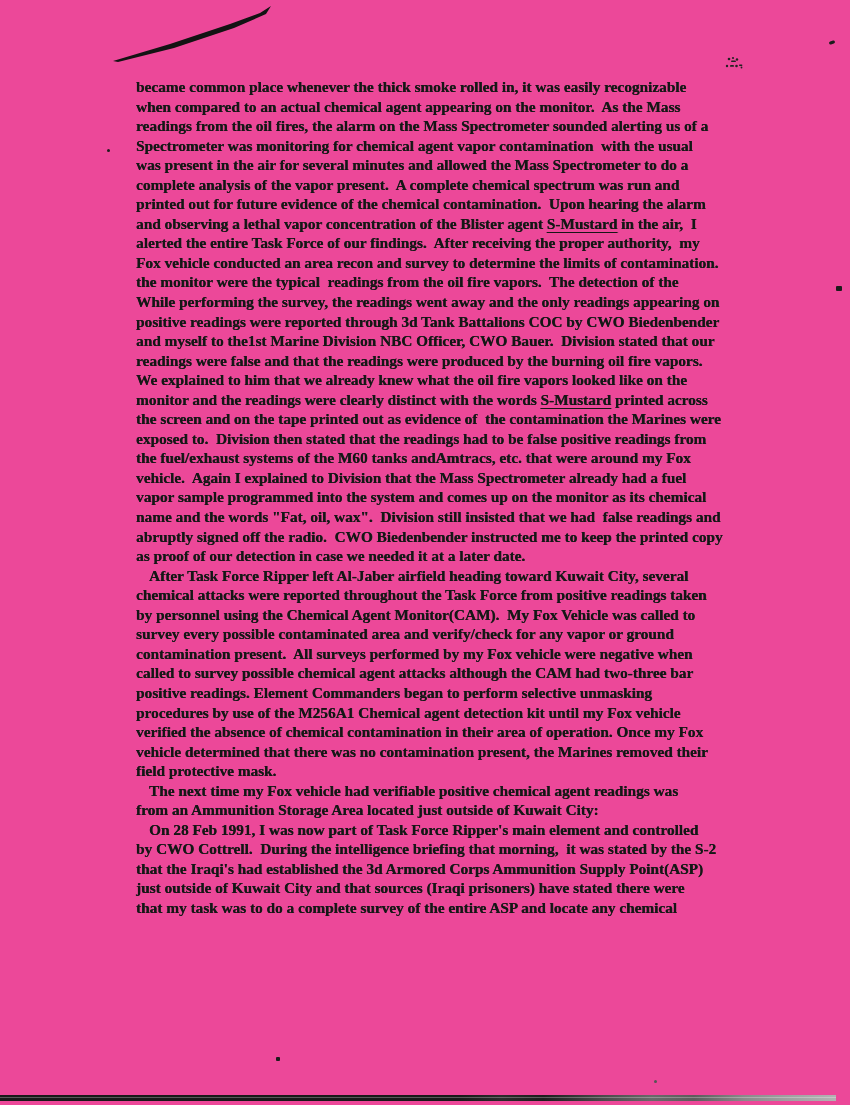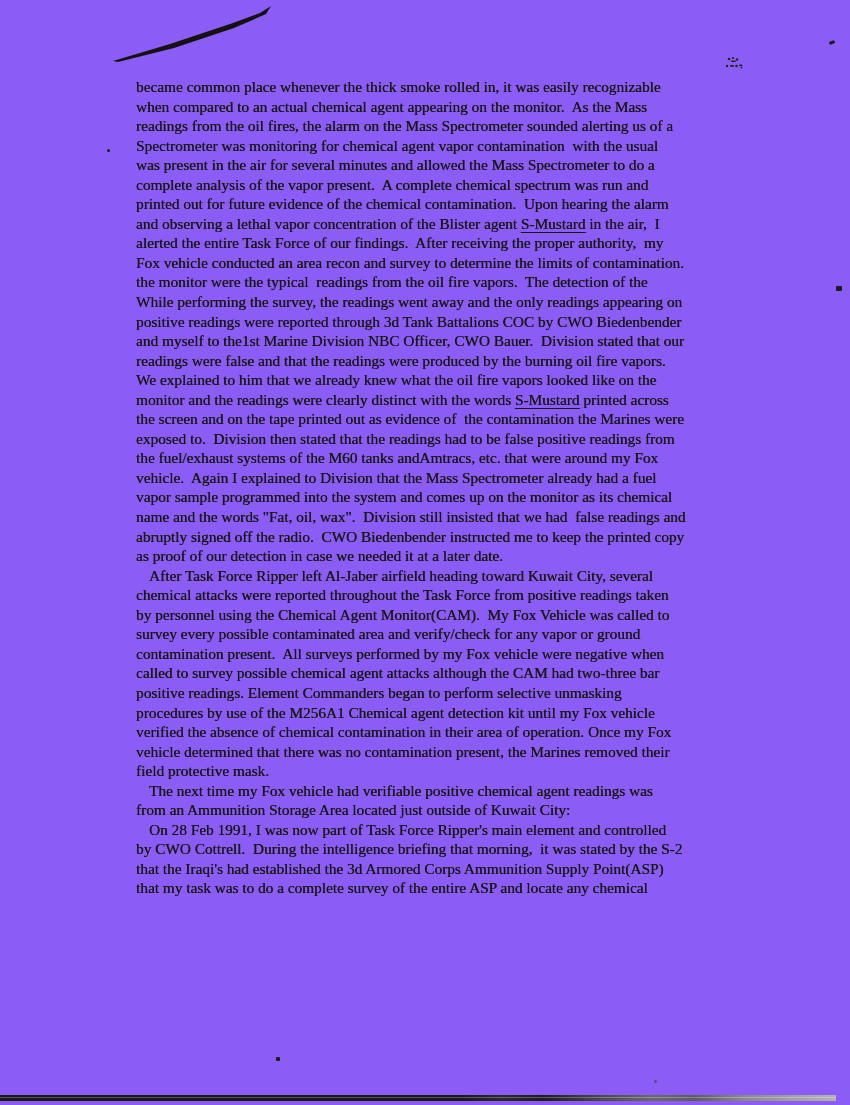--- a/index.html
+++ b/index.html
@@ -5,21 +5,22 @@
   html, body { margin:0; padding:0; }
   body {
     width:850px; height:1105px;
     background:#ffffff;
     position:relative;
     overflow:hidden;
     font-family:"Liberation Serif", serif;
   }
   .page {
     position:absolute; inset:0;
-    background:#8b5cf6;
+    background:#ec4899;
+    font-weight:bold;
   }
   
   .doc-text {
     position:absolute;
     left:136px; top:77px;
     width:600px;
     color:#161616;
     font-size:15.3px;
     line-height:19.55px;
     text-shadow:0.35px 0 0 #2a2a2a; 
@@ -127,20 +128,21 @@
         <div class="line"><span>field protective mask.</span></div>
       </div>
       <div class="para">
         <div class="line indent"><span>The next time my Fox vehicle had verifiable positive chemical agent readings was</span></div>
         <div class="line"><span>from an Ammunition Storage Area located just outside of Kuwait City:</span></div>
       </div>
       <div class="para">
         <div class="line indent"><span>On 28 Feb 1991, I was now part of Task Force Ripper's main element and controlled</span></div>
         <div class="line"><span>by CWO Cottrell.  During the intelligence briefing that morning,  it was stated by the S-2</span></div>
         <div class="line"><span>that the Iraqi's had established the 3d Armored Corps Ammunition Supply Point(ASP)</span></div>
+        <div class="line"><span>just outside of Kuwait City and that sources (Iraqi prisoners) have stated there were</span></div>
         <div class="line"><span>that my task was to do a complete survey of the entire ASP and locate any chemical</span></div>
       </div>
     </div>
 
   <div class="bottom-bar">
     <div class="gap"></div>
   </div>
 
 </div>
 

